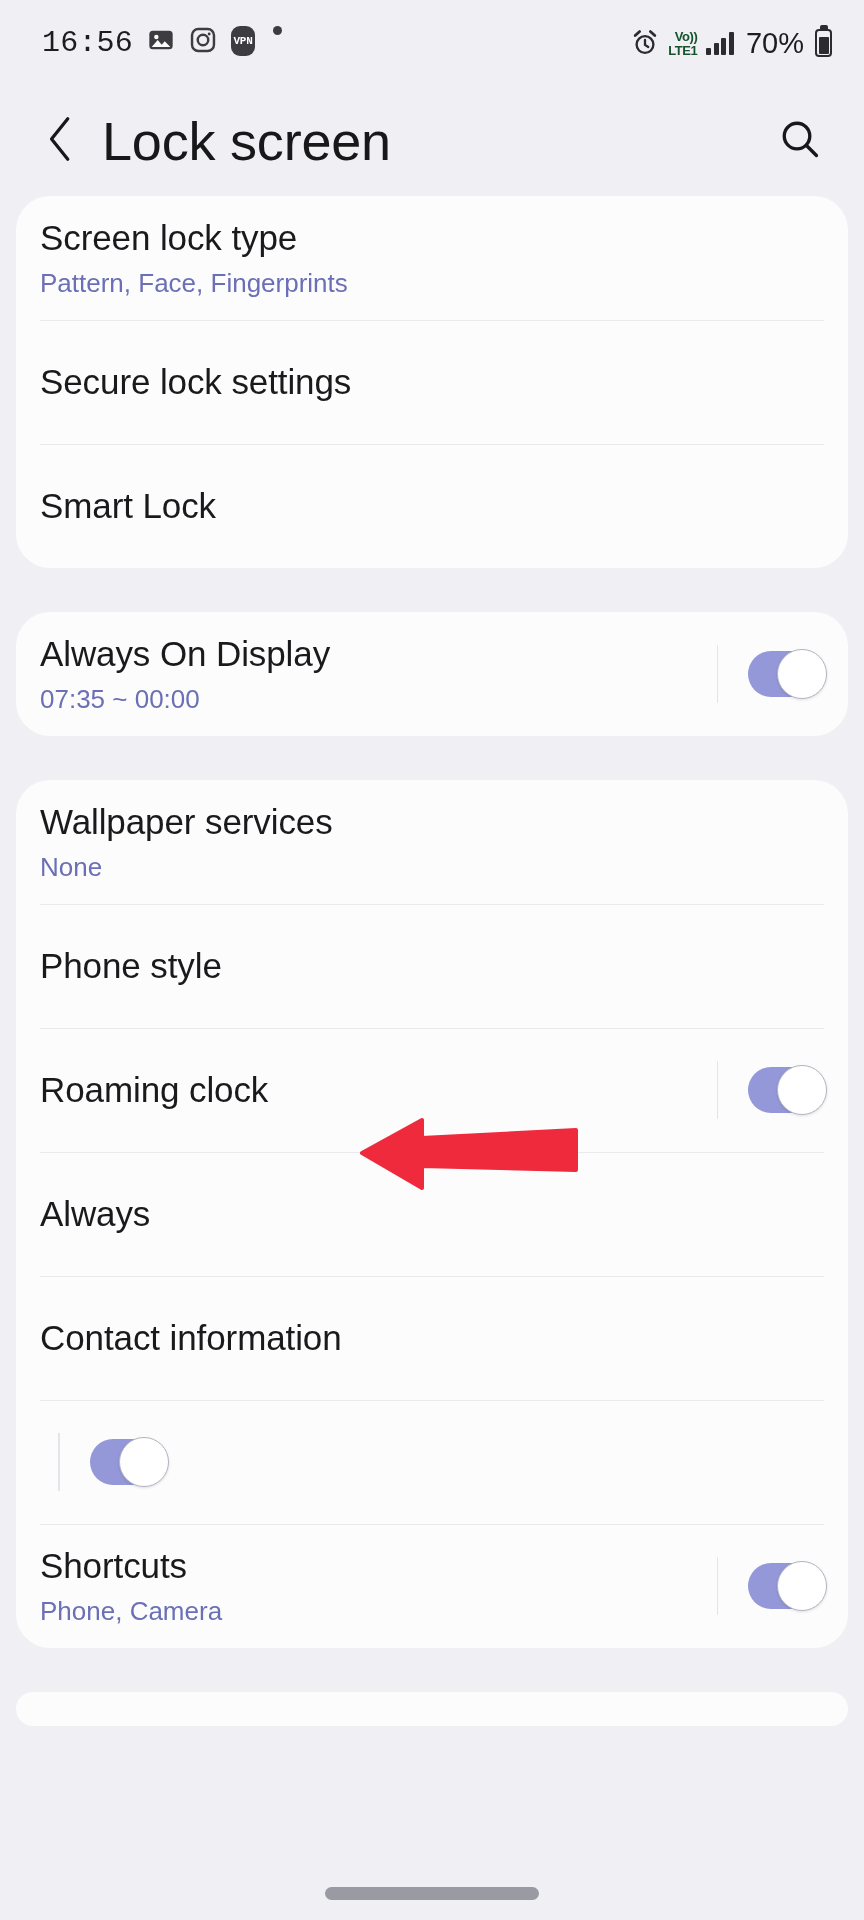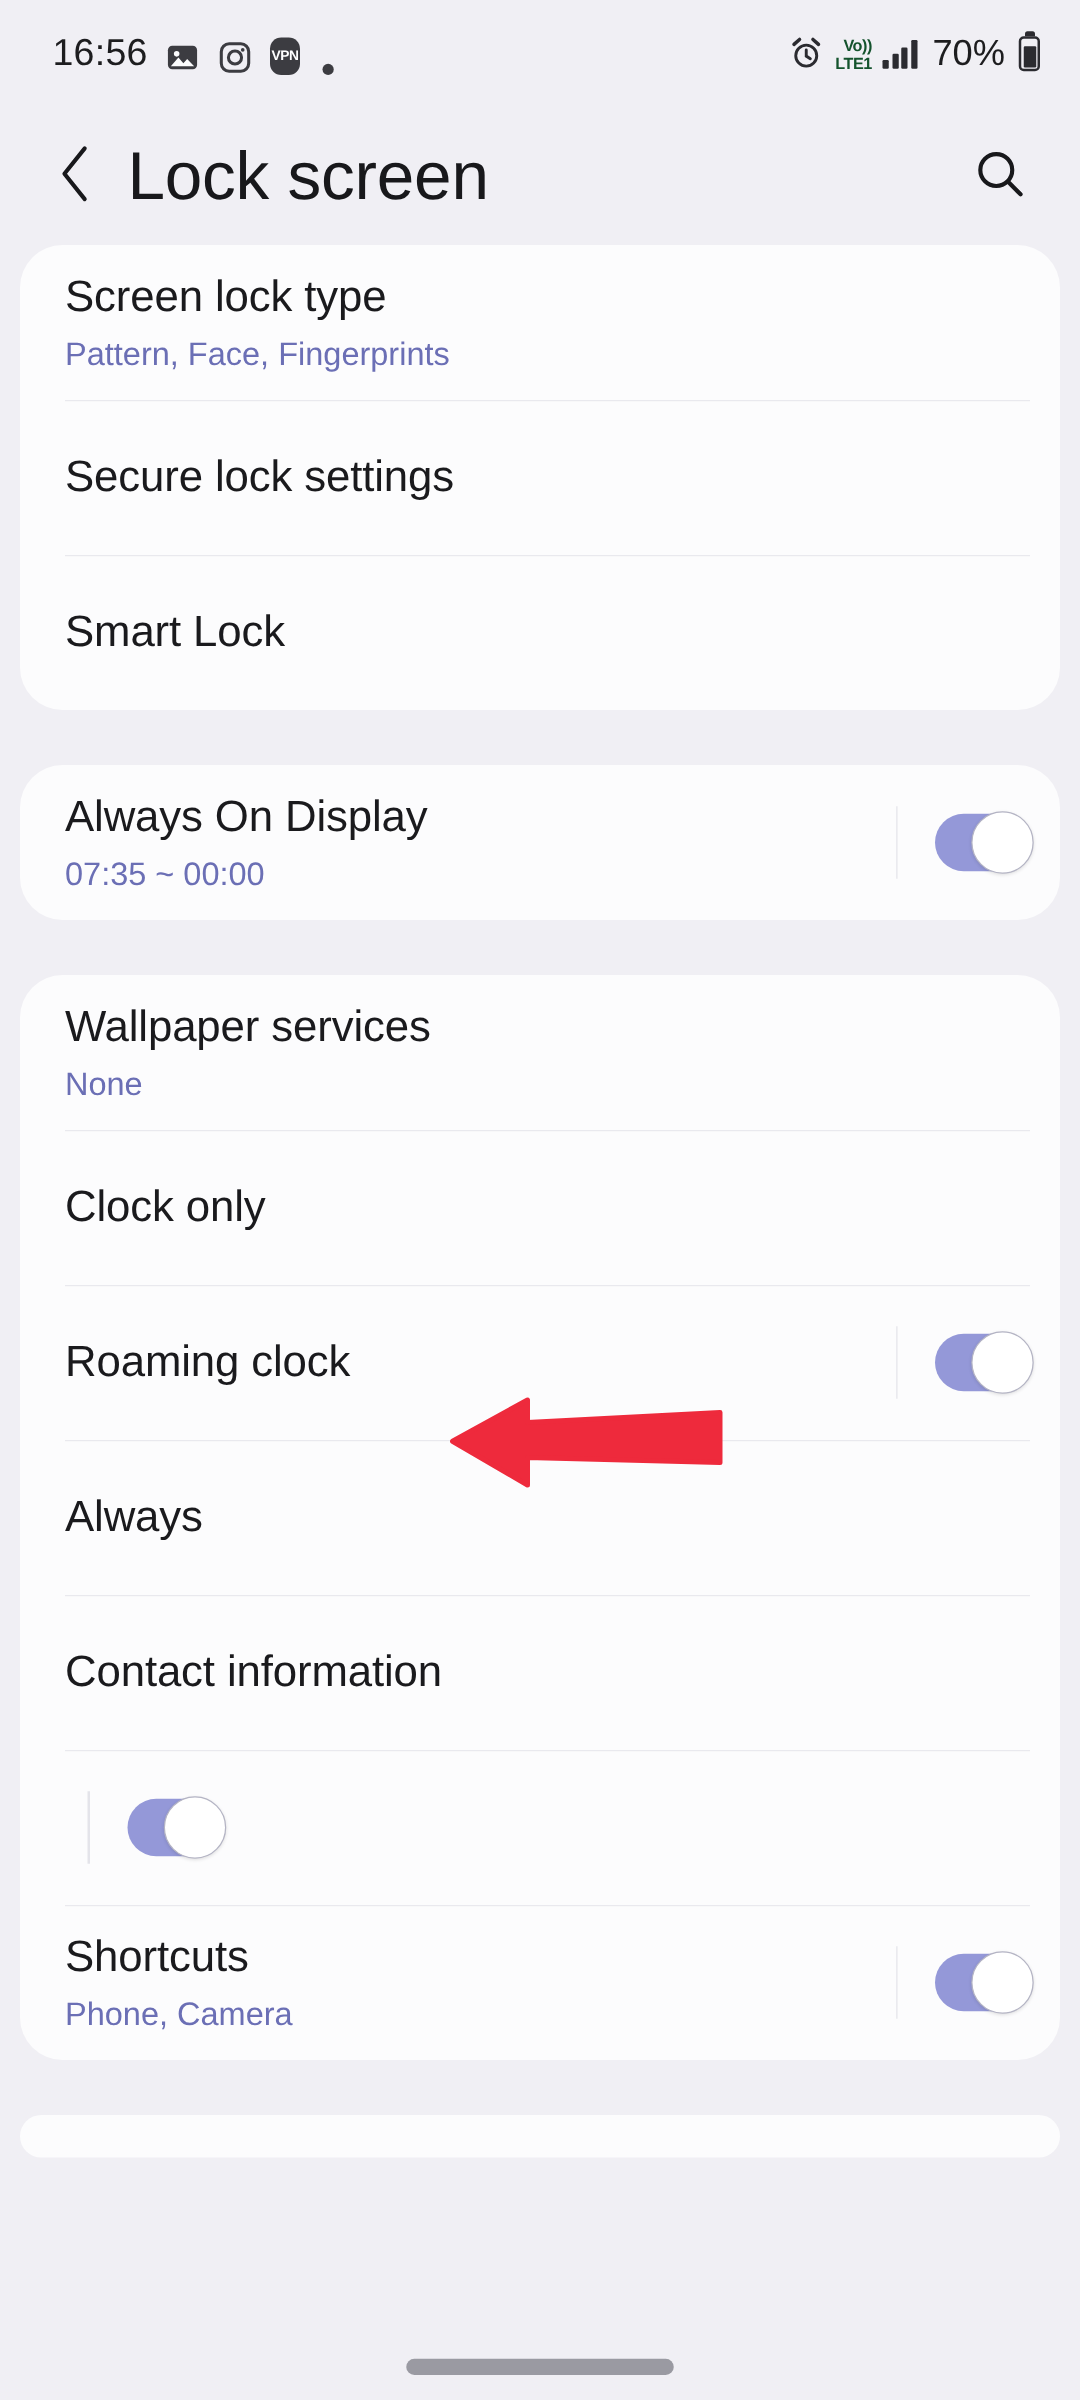--- a/index.html
+++ b/index.html
@@ -21,21 +21,21 @@
 
   
   .status-bar {
     height: 86px;
     display: flex;
     align-items: center;
     justify-content: space-between;
     padding: 0 32px 0 42px;
     flex: none;
   }
-  .status-left { display: flex; align-items: flex-end; gap: 14px; }
+  .status-left { display: flex; align-items: flex-start; gap: 14px; font-family: Liberation Mono, monospace; }
   .status-right { display: flex; align-items: center; gap: 9px; }
   .clock-text {
     font-size: 30px;
     color: #1d1d1f;
     letter-spacing: 0.2px;
     font-weight: 400;
   }
   .sb-icon { display: flex; align-items: center; justify-content: center; }
   .vpn-badge {
     width: 24px; height: 30px;
@@ -124,21 +124,20 @@
     padding: 0 24px;
   }
   .card.partial { margin-bottom: 0; height: 34px; }
 
   .row {
     display: flex;
     align-items: center;
     min-height: 124px;
     position: relative;
     padding: 18px 0;
-    margin-left: 12px;
   }
   .row + .row::before {
     content: "";
     position: absolute;
     top: 0; left: 0; right: 0;
     height: 1px;
     background: #e9e9ee;
   }
   .row-texts { flex: 1; display: flex; flex-direction: column; justify-content: center; }
   .row-title {
@@ -305,21 +304,21 @@
 
     <div class="card">
       <div class="row">
         <div class="row-texts">
           <div class="row-title">Wallpaper services</div>
           <div class="row-sub">None</div>
         </div>
       </div>
       <div class="row">
         <div class="row-texts">
-          <div class="row-title">Clock only</div>
+          <div class="row-title">Phone style</div>
         </div>
       </div>
       <div class="row">
         <div class="row-texts">
           <div class="row-title">Roaming clock</div>
         </div>
         <div class="toggle-wrap">
           <div class="divider-v"></div>
           <div class="toggle">
             <div class="knob"></div>

